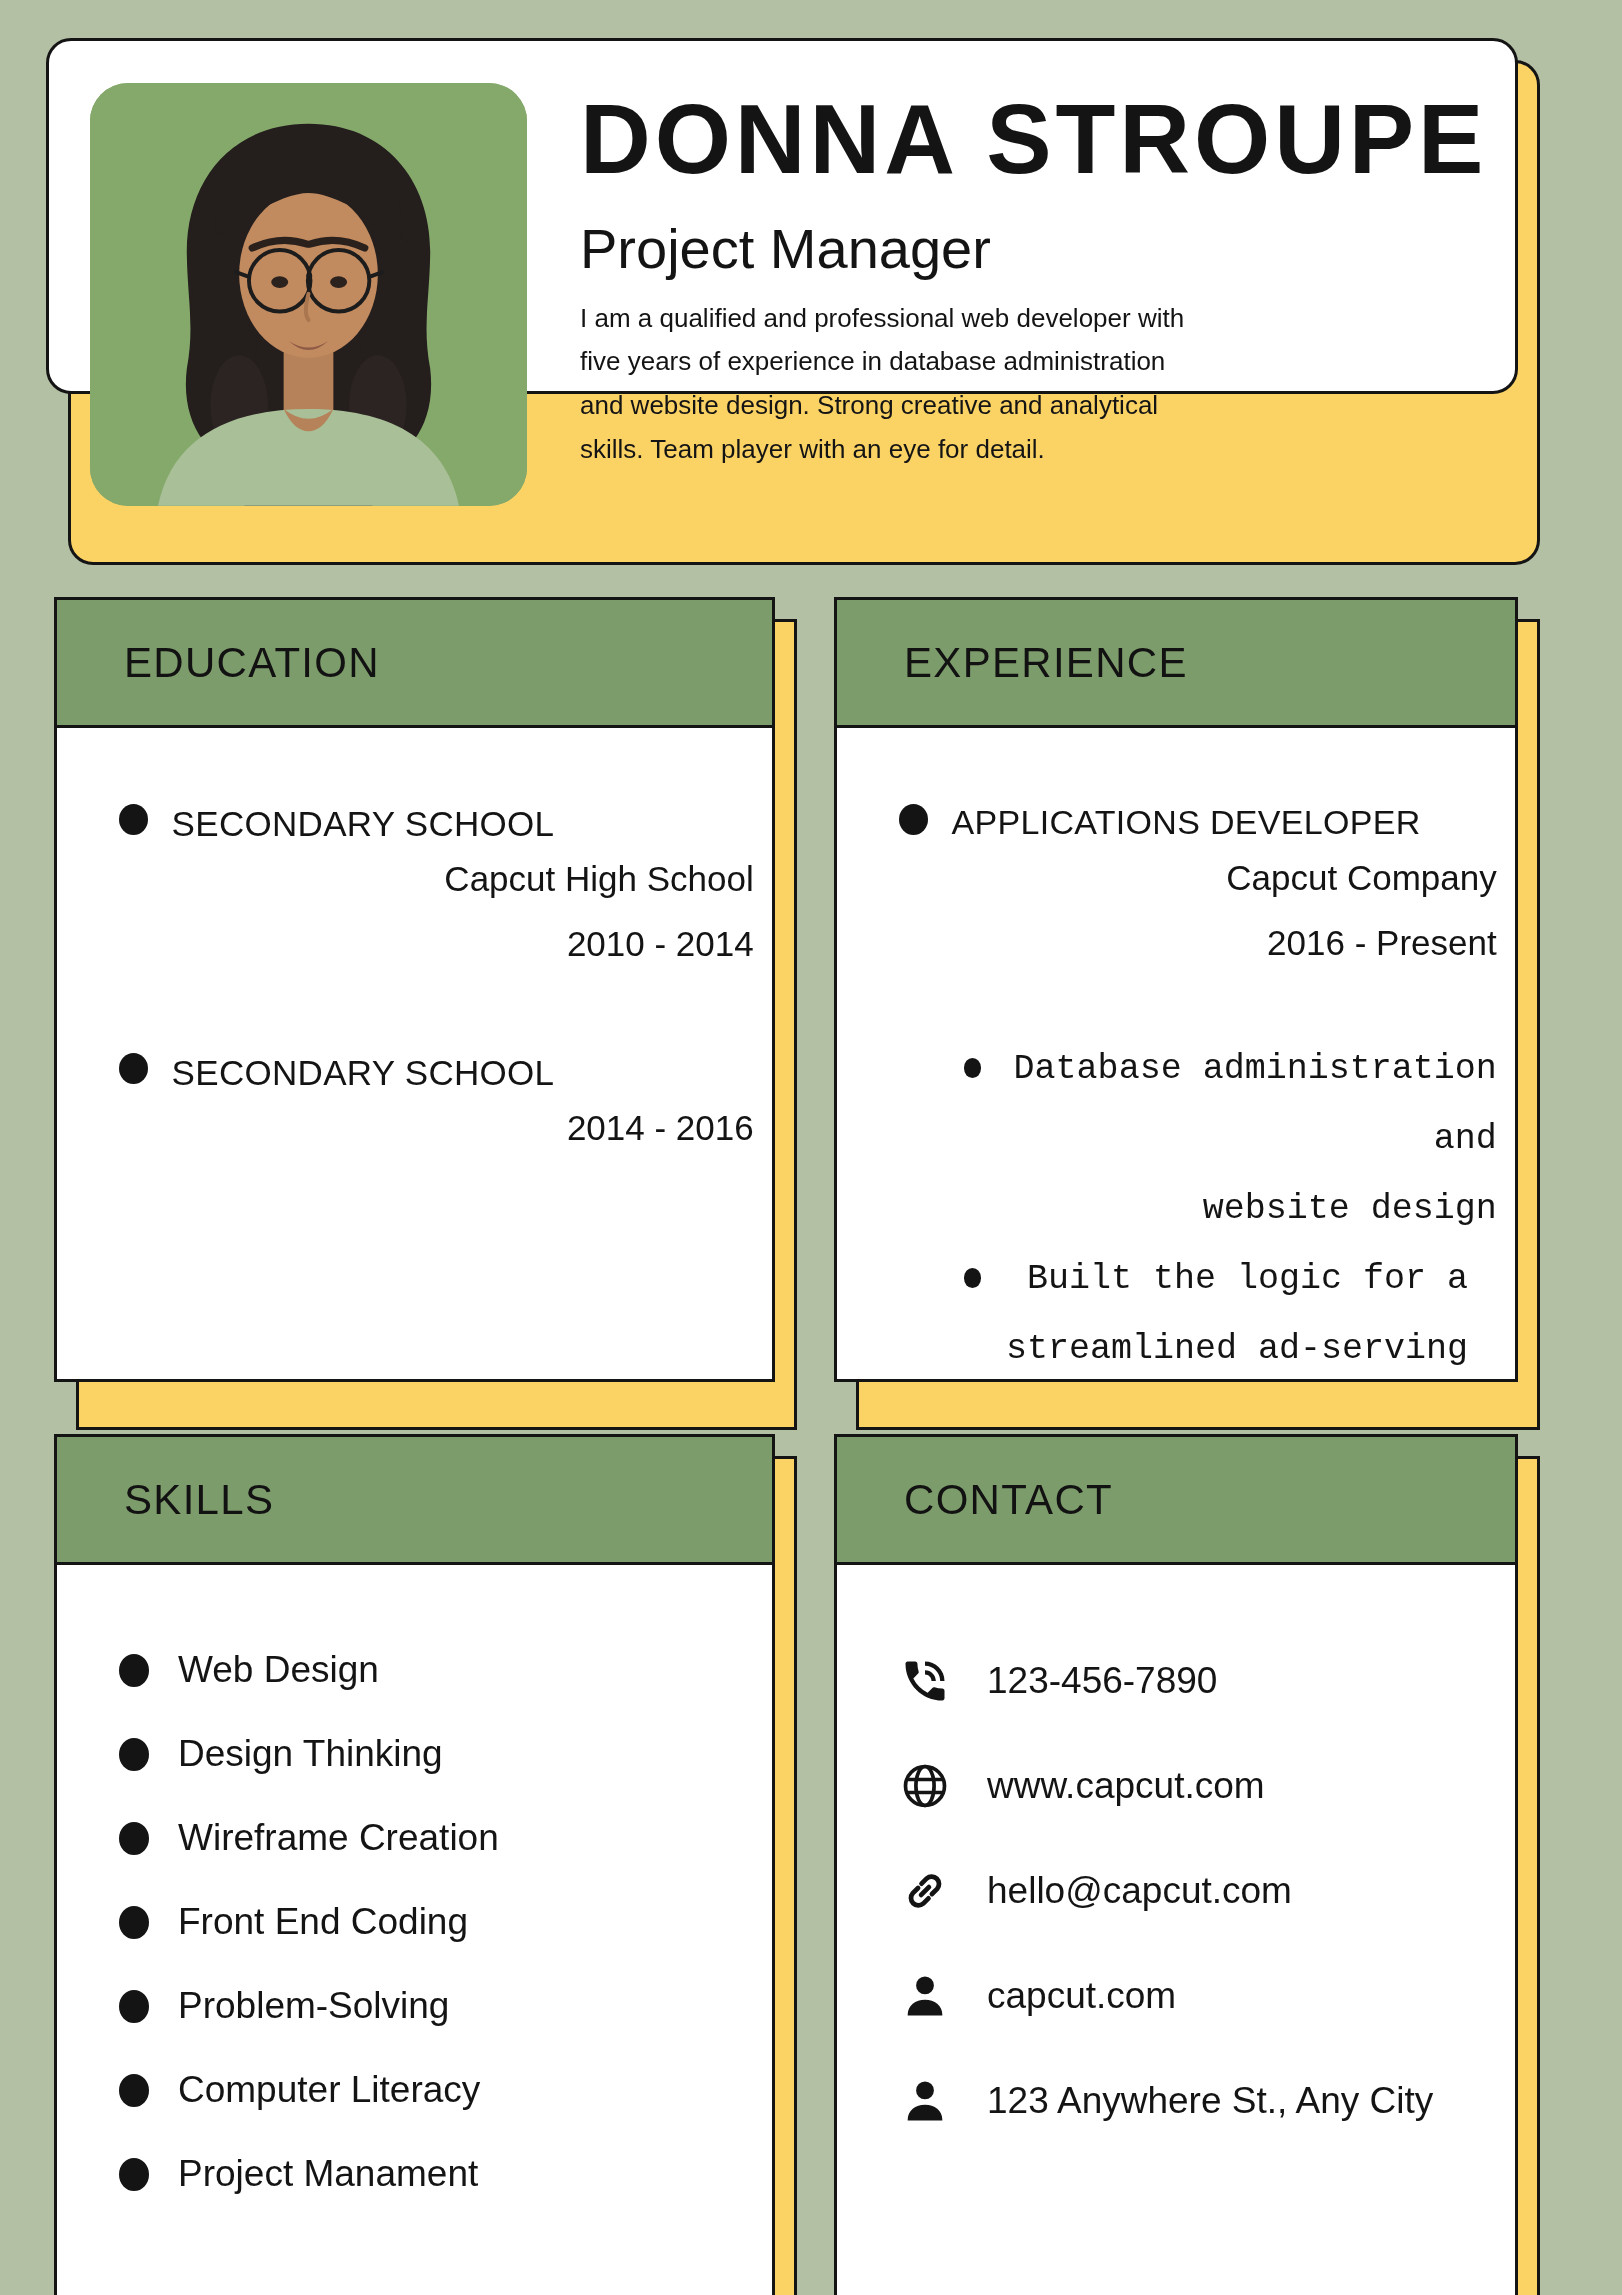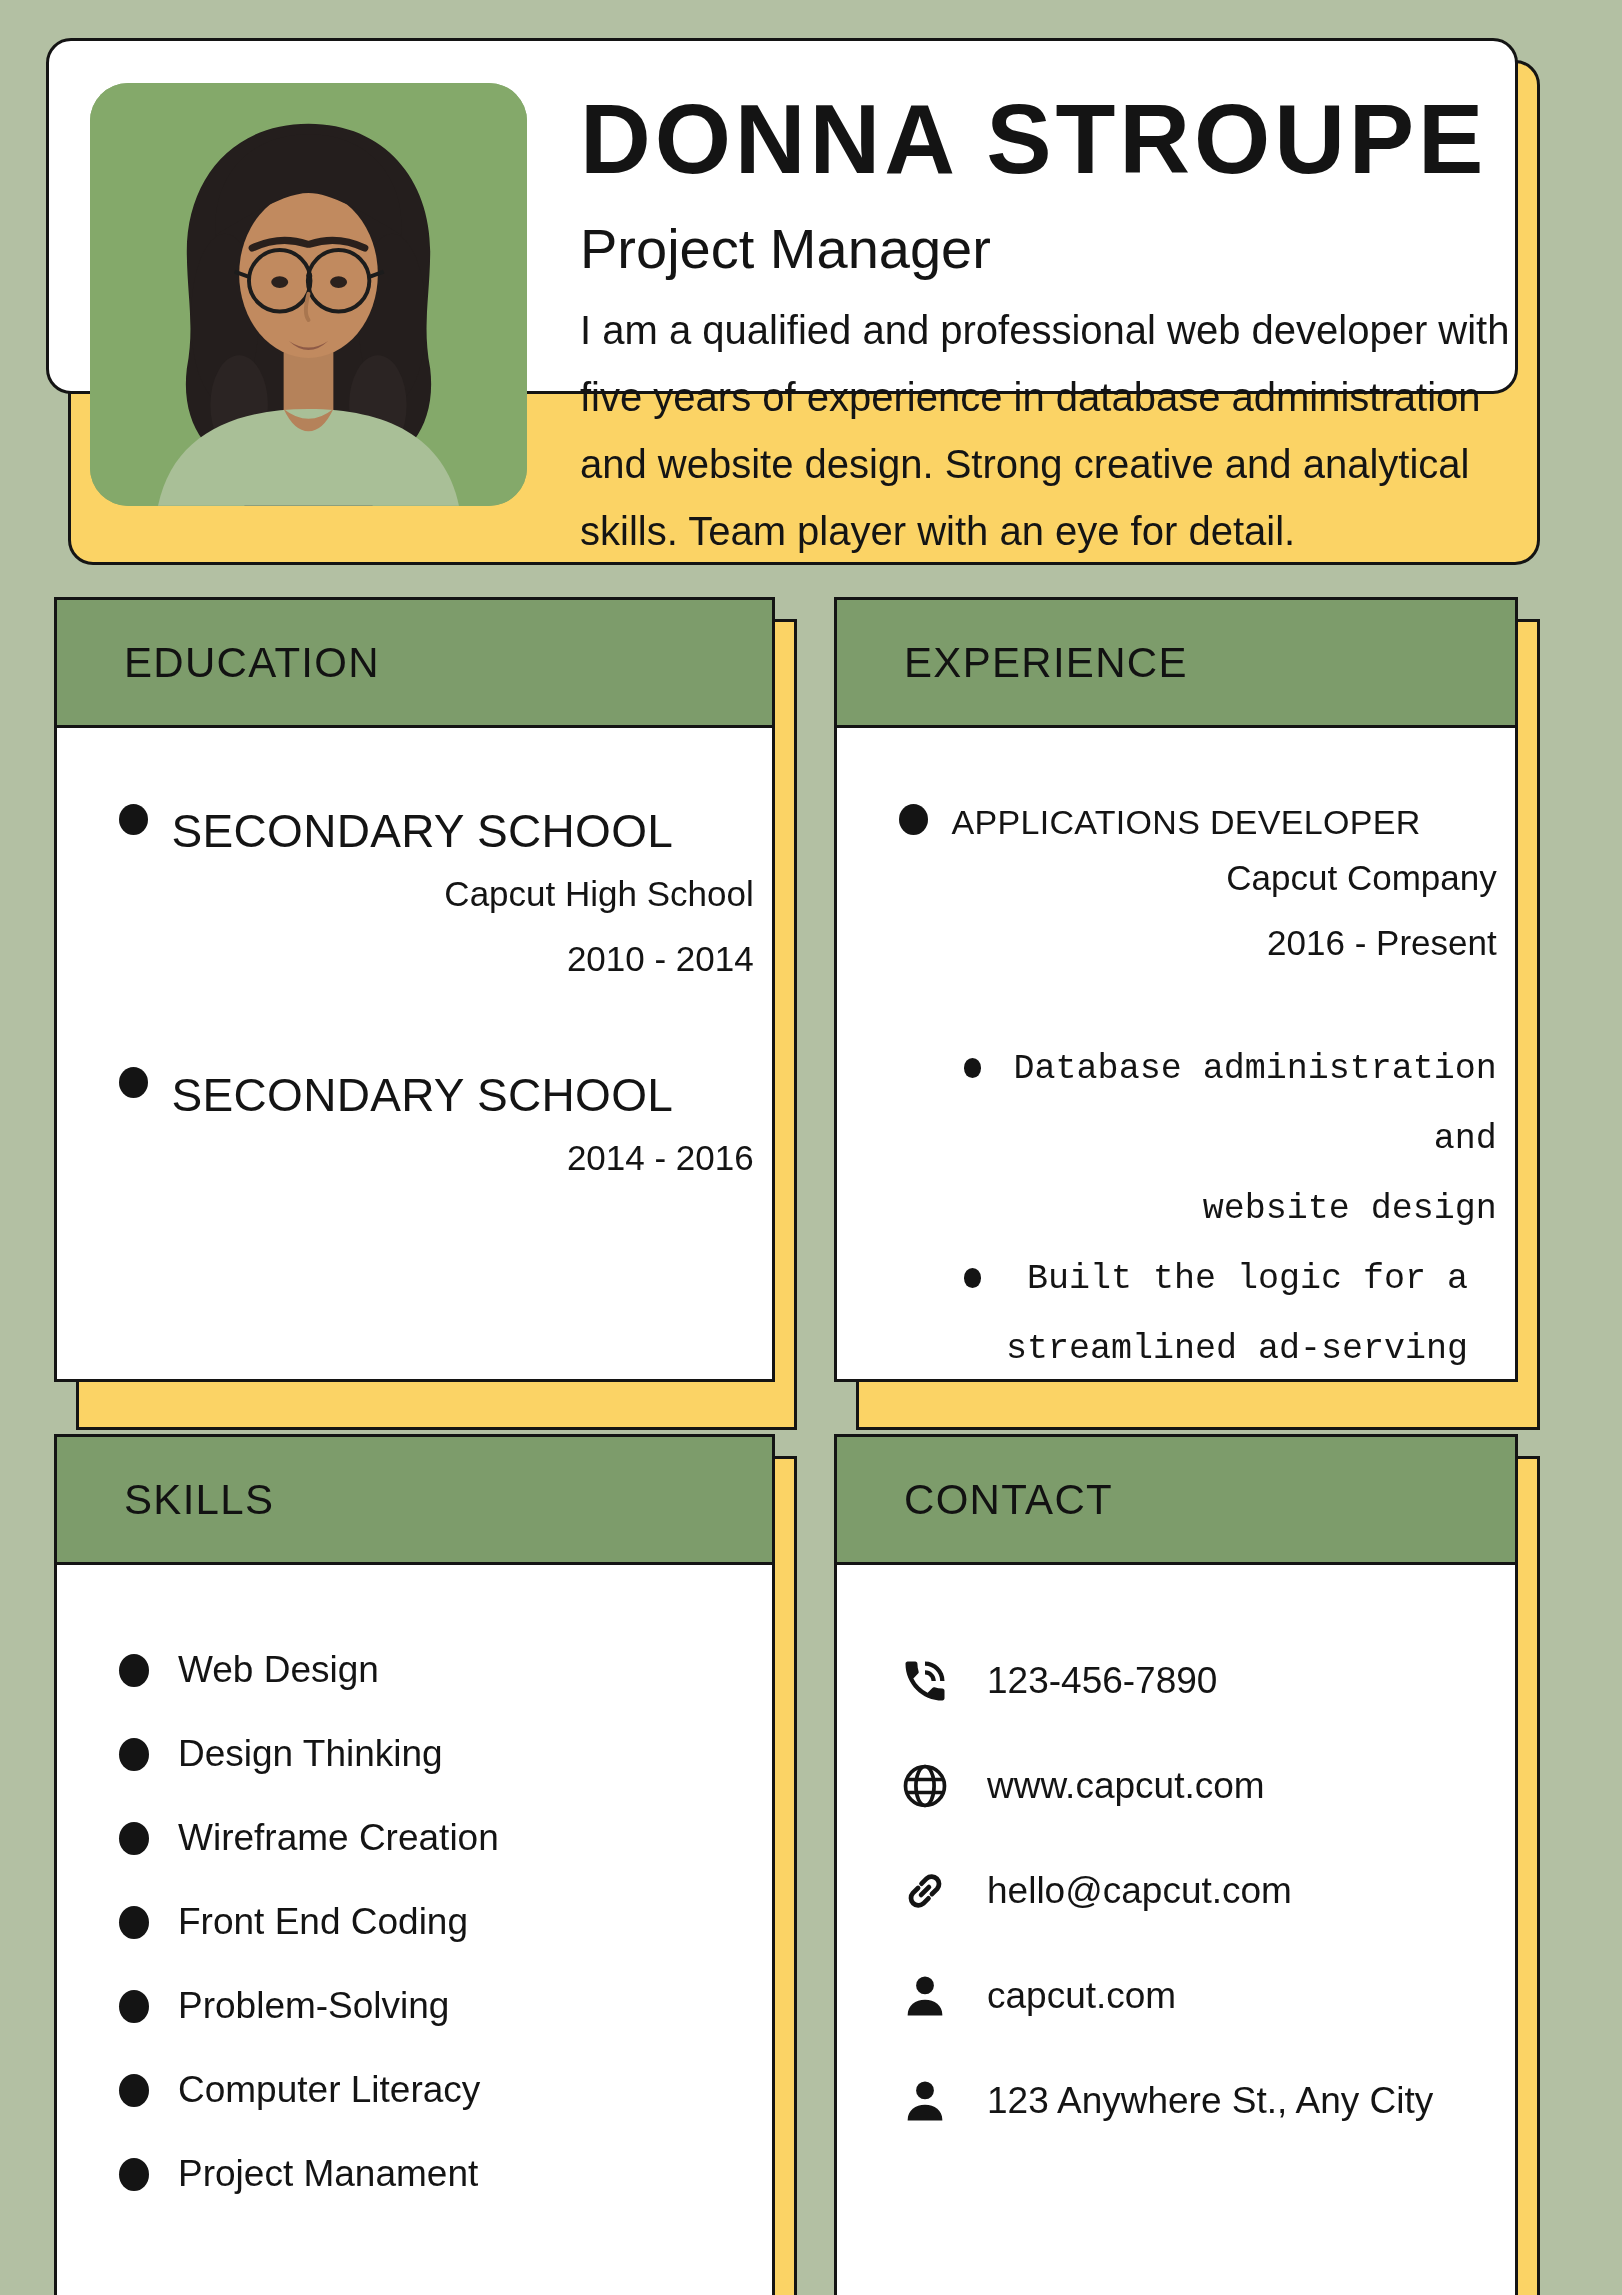--- a/index.html
+++ b/index.html
@@ -24,21 +24,21 @@
     background:var(--card);border:3.9px solid var(--ink);border-radius:25px;
   }
   .photo{
     position:absolute;left:41px;top:42px;width:437px;height:423px;
     border-radius:38px;overflow:hidden;background:var(--photo);
   }
   .photo svg{display:block;width:100%;height:100%;}
   .hdr-text{position:absolute;left:531px;top:47px;width:946px;}
   .name{font-size:98px;font-weight:700;letter-spacing:3.9px;line-height:1.05;margin:0;white-space:nowrap;}
   .role{font-size:56px;font-weight:400;margin-top:25px;}
-  .summary{font-size:40px;line-height:1.68;margin:15.7px 0 0;white-space:pre-line;}
+  .summary{font-size:26px;line-height:1.68;margin:15.7px 0 0;white-space:pre-line;}
 
   
   .panel{position:absolute;text-align:right;}
   .pshadow{
     position:absolute;left:21.6px;top:21.6px;width:100%;height:100%;
     background:var(--yellow);border:3.9px solid var(--ink);
   }
   .pshadow.tall{height:calc(100% + 26px);}
   .pcard{position:absolute;inset:0;display:flex;flex-direction:column;}
   .phead{
@@ -53,21 +53,21 @@
   #panel-education{left:54px;top:597px;width:721px;height:785px;}
   #panel-experience{left:834px;top:597px;width:684px;height:785px;}
   #panel-skills{left:54px;top:1434px;width:721px;height:1008px;}
   #panel-contact{left:834px;top:1434px;width:684px;height:992px;}
 
   
   .ed-body{padding:72px 18.3px 0 62px;}
   .item{margin-bottom:72px;}
   .ihead{display:flex;align-items:flex-start;gap:23.6px;}
   .bullet{flex:none;width:29px;height:31px;border-radius:50%;background:var(--ink);margin-top:3.9px;}
-  .ititle{font-size:46px;line-height:1.35;letter-spacing:0.3px;}
+  .ititle{font-size:35px;line-height:1.35;letter-spacing:0.3px;}
   .ititle.xs{font-size:34px;}
   .ilines{margin-left:76px;font-size:35px;line-height:1.85;}
   .sublist{margin:59px 0 0 65px;}
   .sub{display:flex;align-items:flex-start;gap:25px;}
   .sub .dot{flex:none;width:17px;height:19.6px;border-radius:50%;background:var(--ink);margin-top:23.6px;}
   .sub .stext{font-size:35px;line-height:2.0;white-space:pre-line;font-family:Liberation Mono, monospace;}
 
   
   .sk-body{padding:63px 18.3px 0 62px;}
   .skill{display:flex;align-items:center;gap:29px;height:84px;}

